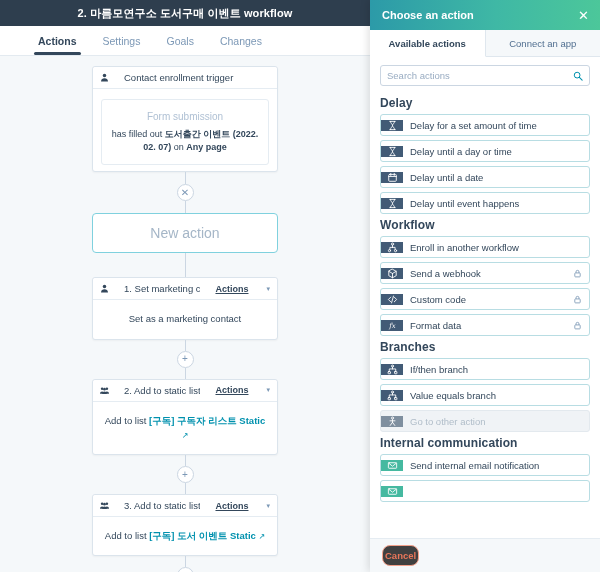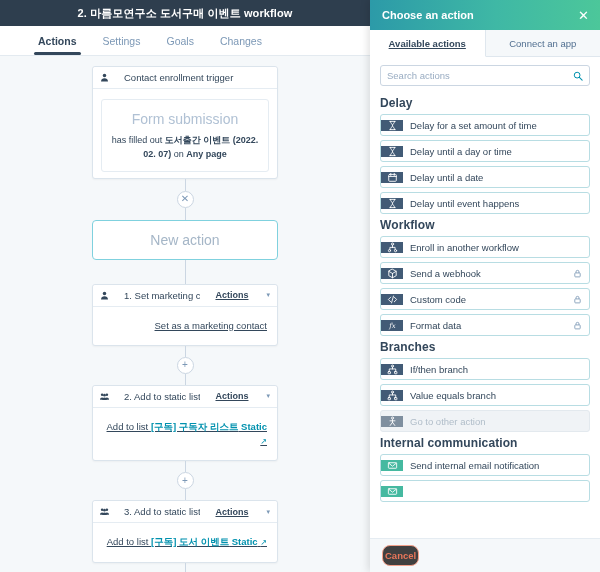--- a/index.html
+++ b/index.html
@@ -56,28 +56,28 @@
     border-radius: 3px 3px 0 0;
   }
   .card-head .ttl { flex: 1; white-space: nowrap; overflow: hidden; }
   .card-actions {
     font-size: 9px; font-weight: 700; color: #33475b;
     text-decoration: underline; cursor: pointer; white-space: nowrap;
   }
   .caret { color: #7c98b6; font-size: 7px; margin-left: 3px; }
   .card-body {
     padding: 12px 10px; font-size: 9.5px; color: #33475b;
-    text-align: right; line-height: 1.5; text-decoration: underline;
+    text-align: center; line-height: 1.5;
   }
 
   .trigger-inner {
     border: 1px solid #e5ecf2; border-radius: 3px; margin: 10px 8px 6px;
     padding: 9px 8px; text-align: center; line-height: 1.55;
   }
-  .trigger-kind { font-size: 14px; color: #b0c1d4; margin-bottom: 3px; }
+  .trigger-kind { font-size: 10px; color: #b0c1d4; margin-bottom: 3px; }
   .trigger-txt { font-size: 9px; color: #33475b; }
   .trigger-txt b { font-weight: 700; }
 
   .newaction {
     border: 1px solid #7fd1de; border-radius: 4px; background: #fff;
     height: 40px; display: flex; align-items: center; justify-content: center;
     font-size: 14px; color: #a5b6c7; cursor: pointer;
   }
   .link-blue { color: #0091ae; font-weight: 700; }
   .ext { font-size: 8px; color: #0091ae; }
@@ -102,21 +102,21 @@
   .ptab {
     flex: 1; display: flex; align-items: center; justify-content: center;
     font-size: 9.5px; color: #516f90; cursor: pointer;
     border-bottom: 1px solid #dfe7ee; background: #f5f8fa;
   }
   .ptab.active {
     background: #fff; color: #33475b; font-weight: 700;
     border-bottom: 1px solid #fff;
     border-left: 1px solid #dfe7ee; border-right: 1px solid #dfe7ee;
   }
-  .ptab:first-child.active { border-left: none; text-decoration: underline; }
+  .ptab:first-child.active { border-left: none; }
 
   .search-wrap { flex: 0 0 auto; padding: 8px 10px 6px; }
   .search-box {
     display: flex; align-items: center; height: 21px;
     border: 1px solid #cbd6e2; border-radius: 3px; padding: 0 6px; background: #fff;
   }
   .search-box input {
     flex: 1; border: none; outline: none; font-size: 9.5px; color: #33475b;
     font-family: inherit; background: transparent;
   }

